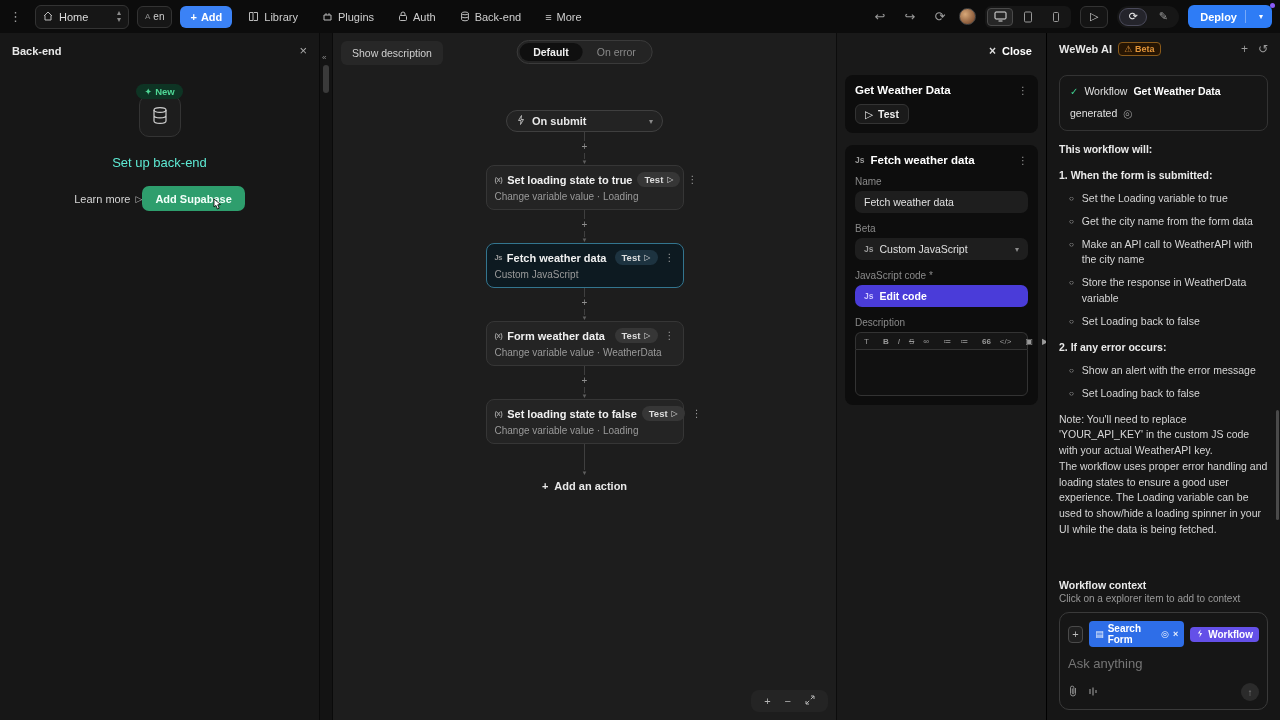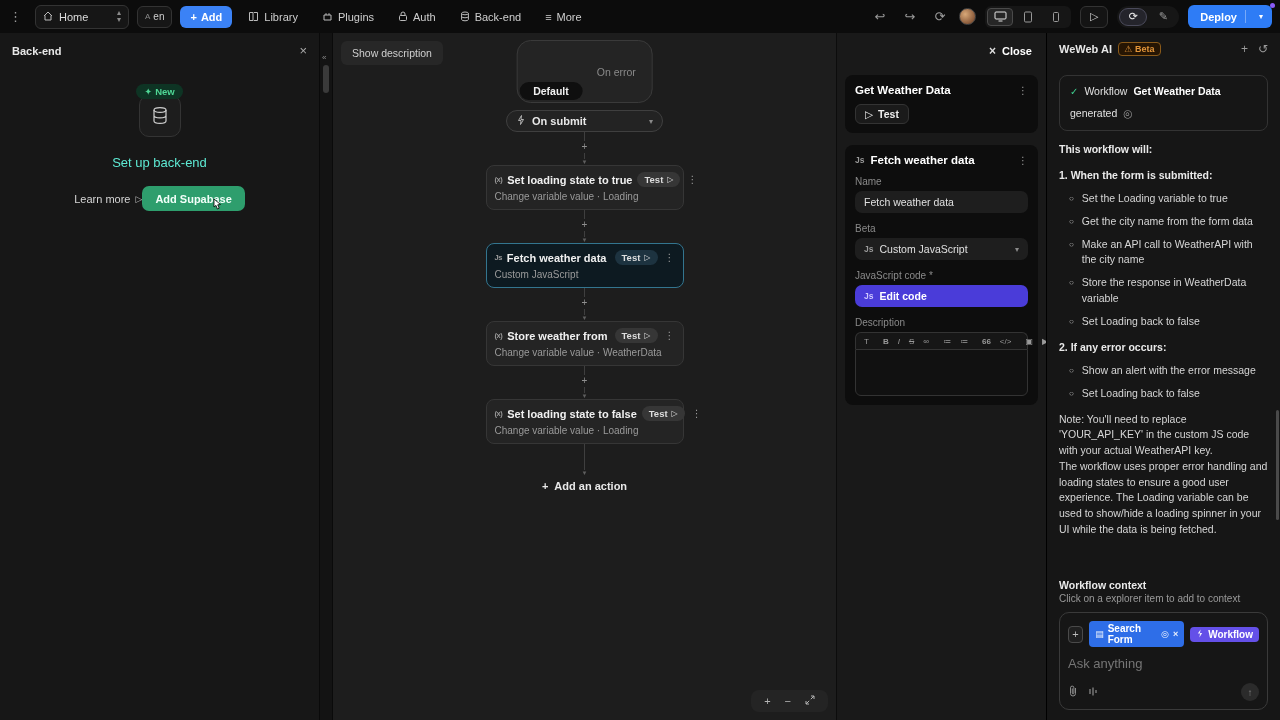--- a/index.html
+++ b/index.html
@@ -52,21 +52,21 @@
   
   .strip { width:13px; background:#131313; border-right:1px solid #0a0a0a; position:relative; flex:0 0 auto; }
   .strip .collapse { color:#8a8a8a; font-size:8px; position:absolute; top:20px; left:2px; }
   .strip .thumb { position:absolute; top:32px; left:3px; width:6px; height:28px; border-radius:3px; background:#3a3a3a; }
 
   
   .canvas { flex:1; background:#1d1d1d; position:relative; min-width:0; }
   .show-desc { position:absolute; left:8px; top:8px; background:#272727; border:none; border-radius:6px; padding:6px 11px; color:#cfcfcf; font-size:10.5px; cursor:pointer; }
   .segmented { position:absolute; left:50%; transform:translateX(-50%); top:7px; display:flex; align-items:center; background:#242424; border:1px solid #3a3a3a; border-radius:14px; padding:2px; }
   .segmented .seg { font-size:10.5px; padding:3px 14px; border-radius:11px; color:#8a8a8a; cursor:pointer; }
-  .segmented .seg.sel { background:#0f0f0f; color:#f0f0f0; font-weight:600;margin-top:39px; }
+  .segmented .seg.sel { background:#0f0f0f; color:#f0f0f0; font-weight:600; }
 
   .flow { position:absolute; left:50%; transform:translateX(-50%); top:77px; display:flex; flex-direction:column; align-items:center; }
   .trigger { width:157px; height:22px; background:#232323; border:1px solid #3f3f3f; border-radius:12px; display:flex; align-items:center; padding:0 9px; gap:6px; color:#e8e8e8; font-size:11px; font-weight:600; cursor:pointer; }
   .trigger .chev { margin-left:auto; color:#8a8a8a; font-size:8px; }
   .conn { display:flex; flex-direction:column; align-items:center; }
   .conn .ln { width:1px; background:#3f3f3f; }
   .conn .plus { color:#8f8f8f; font-size:10px; line-height:1; padding:1px 0; cursor:pointer; }
   .conn .arrow { color:#5f5f5f; font-size:6px; line-height:1; }
   .node { width:198px; background:#242424; border:1px solid #363636; border-radius:8px; padding:6px 8px 7px; cursor:pointer; }
   .node.sel { background:#0d1a21; border:1px solid #33758f; }
@@ -351,21 +351,21 @@
         <div class="conn">
           <div class="ln" style="height:9px"></div>
           <span class="plus">+</span>
           <div class="ln" style="height:6px"></div>
           <span class="arrow">▼</span>
         </div>
 
         <div class="node">
           <div class="node-row">
             <span class="node-icon">(x)</span>
-            <span class="node-title">Store weather from</span>
+            <span class="node-title">Form weather data</span>
             <span class="test-btn">
                 <span>Test</span>
                 <span class="play">▷</span>
               </span>
             <span class="kebab">⋮</span>
           </div>
           <div class="node-sub">Change variable value · WeatherData</div>
         </div>
 
         <div class="conn">

